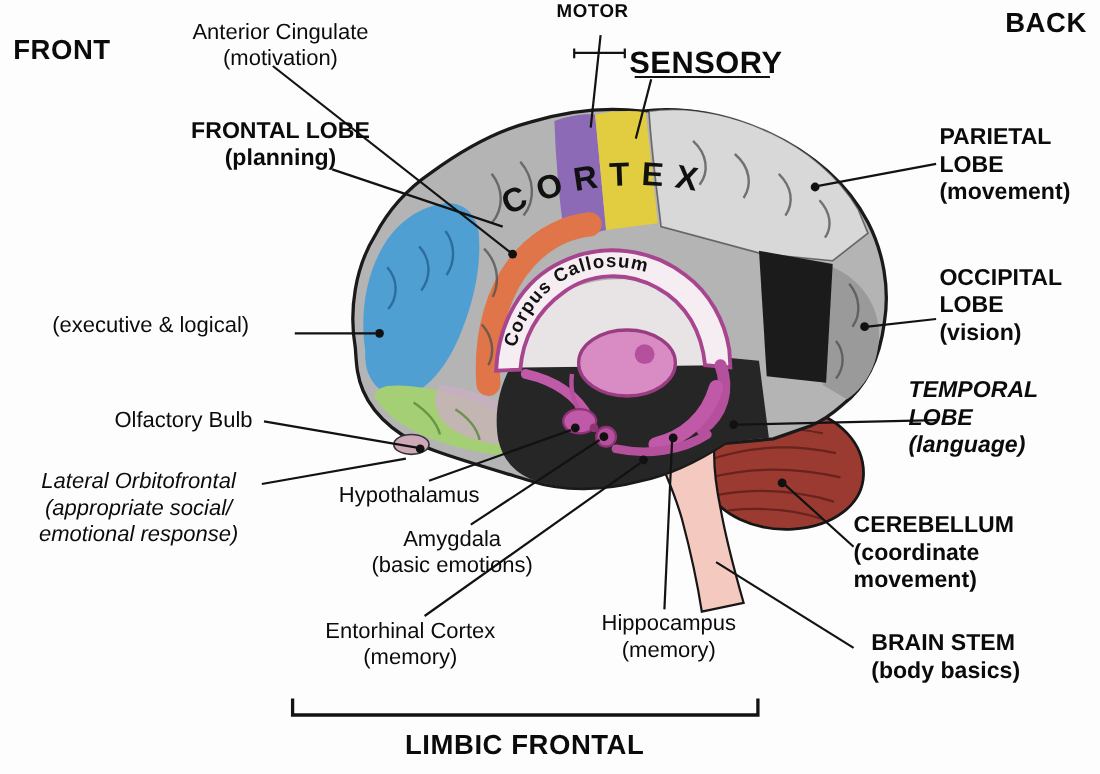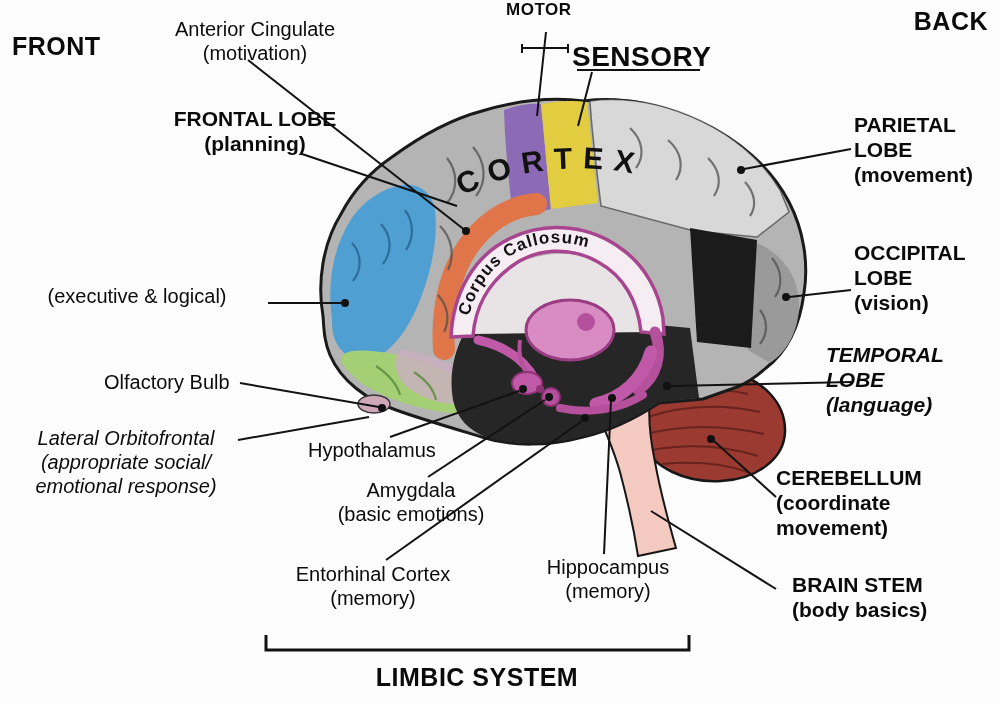--- a/index.html
+++ b/index.html
@@ -228,16 +228,16 @@
     <div>(coordinate</div>
     <div>movement)</div>
   </div>
 
   <div class="label side" style="left:756px; top:572px;margin-left:36px;">
     <div>BRAIN STEM</div>
     <div>(body basics)</div>
   </div>
 
   <div class="label lg center" style="left:327px; top:662px; width:300px;">
-    <div>LIMBIC SYSTEM</div>
+    <div>LIMBIC FRONTAL</div>
   </div>
 
 </div>
 
 </body></html>

